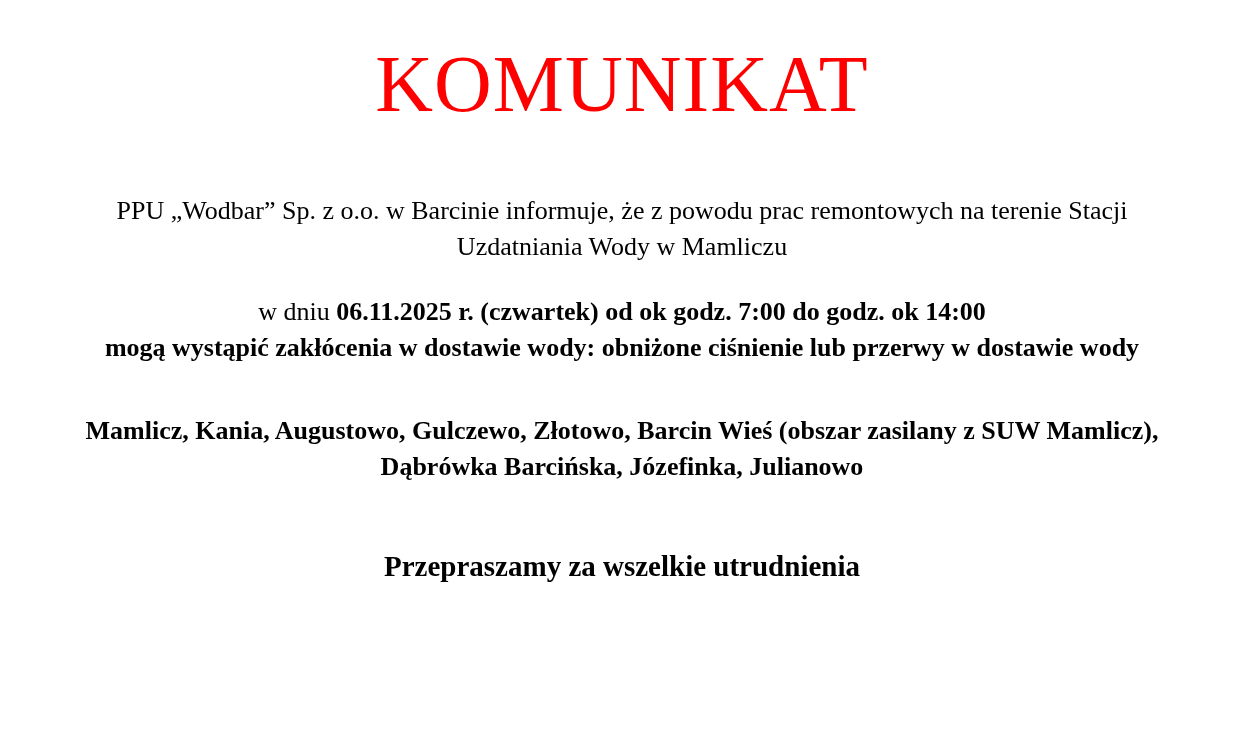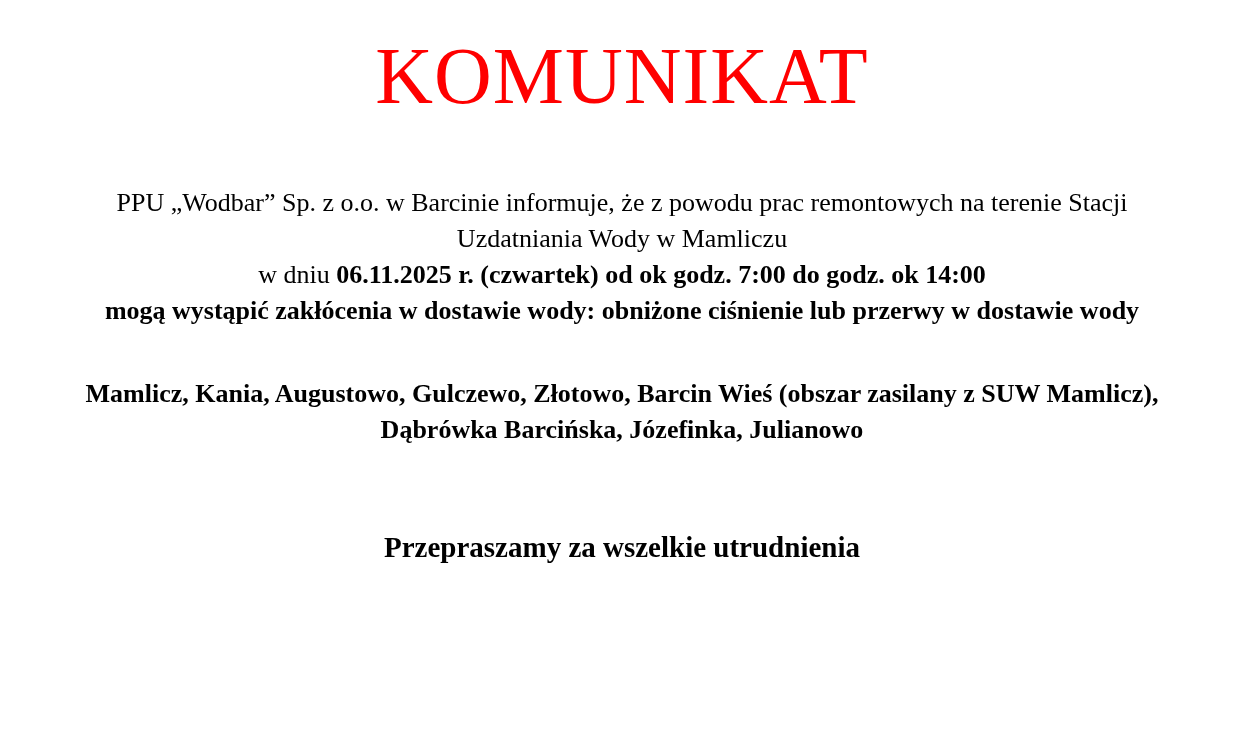--- a/index.html
+++ b/index.html
@@ -11,47 +11,48 @@
     position: relative;
     width: 1244px;
     height: 743px;
     background: #ffffff;
     font-family: "Liberation Serif", serif;
     color: #000000;
     text-align: center;
     overflow: hidden;
   }
   .title {
-    margin: 4px;
+    margin: 12px;
     padding-top: 28px;
     font-weight: normal;
     font-size: 80px;
     line-height: 1.12;
     letter-spacing: 1px;
   }
   .para {
     font-size: 26px;
     line-height: 36px;
     margin: 0 auto;
   }
   .intro {
     margin-top: 63px;
     width: 1120px;
     text-align: center;
   }
   .schedule {
+    margin-top: 29px;
     width: 1170px;
   }
   .locations {
     margin-top: 47px;
     width: 1185px;
     font-weight: bold;
   }
   .apology {
-    margin-top: 80px;
+    margin-top: 62px;
     font-size: 29px;
     line-height: 38px;
     font-weight: bold;
   }
   .b {
     font-weight: bold;
   }
 </style>
 </head>
 <body>

